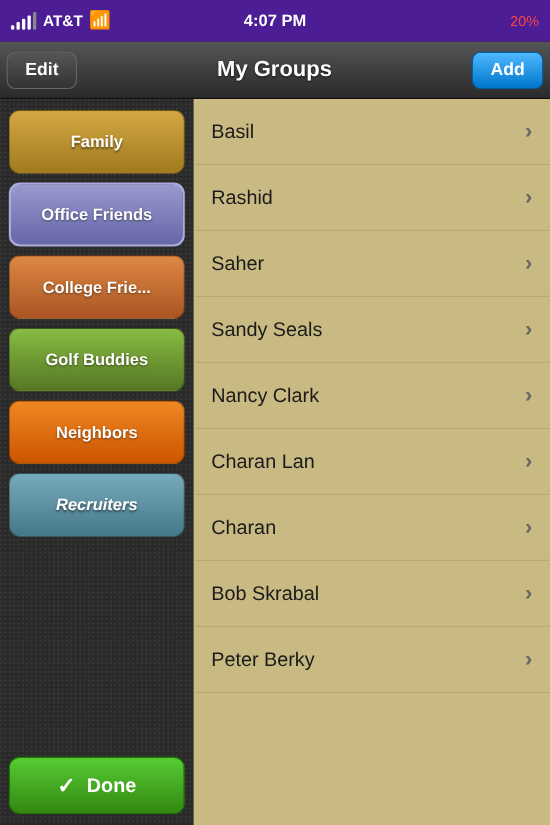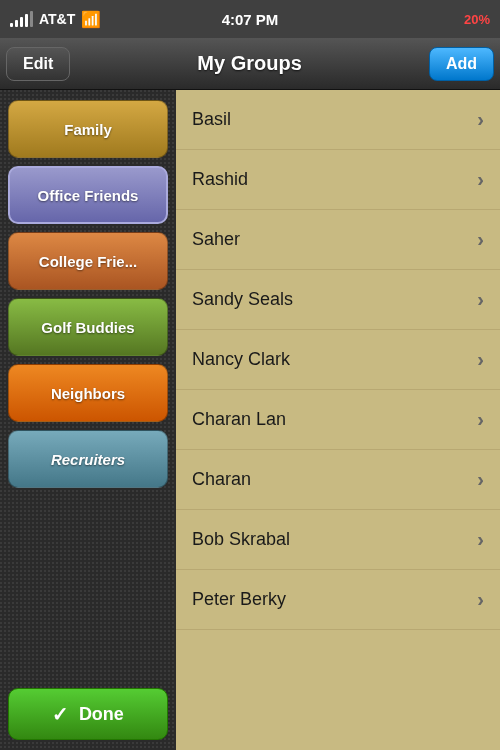--- a/index.html
+++ b/index.html
@@ -9,21 +9,21 @@
       height: 750px;
       overflow: hidden;
       font-family: -apple-system, 'Helvetica Neue', Helvetica, Arial, sans-serif;
       background: #1a1a1a;
     }
 
     
     #status-bar {
       width: 100%;
       height: 38px;
-      background: #404040;
+      background: #4c1d95;
       display: flex;
       align-items: center;
       justify-content: space-between;
       padding: 0 10px;
       color: white;
       font-size: 14px;
       font-weight: bold;
     }
     #status-left {
       display: flex;
@@ -34,21 +34,21 @@
       position: absolute;
       left: 50%;
       transform: translateX(-50%);
       font-size: 15px;
       font-weight: bold;
       color: white;
     }
     #status-right {
       color: #ff4444;
       font-size: 13px;
-      font-weight: bold;
+      font-weight: normal;
     }
 
     
     #nav-bar {
       width: 100%;
       height: 52px;
       background: linear-gradient(to bottom, #555, #2a2a2a);
       display: flex;
       align-items: center;
       justify-content: space-between;

